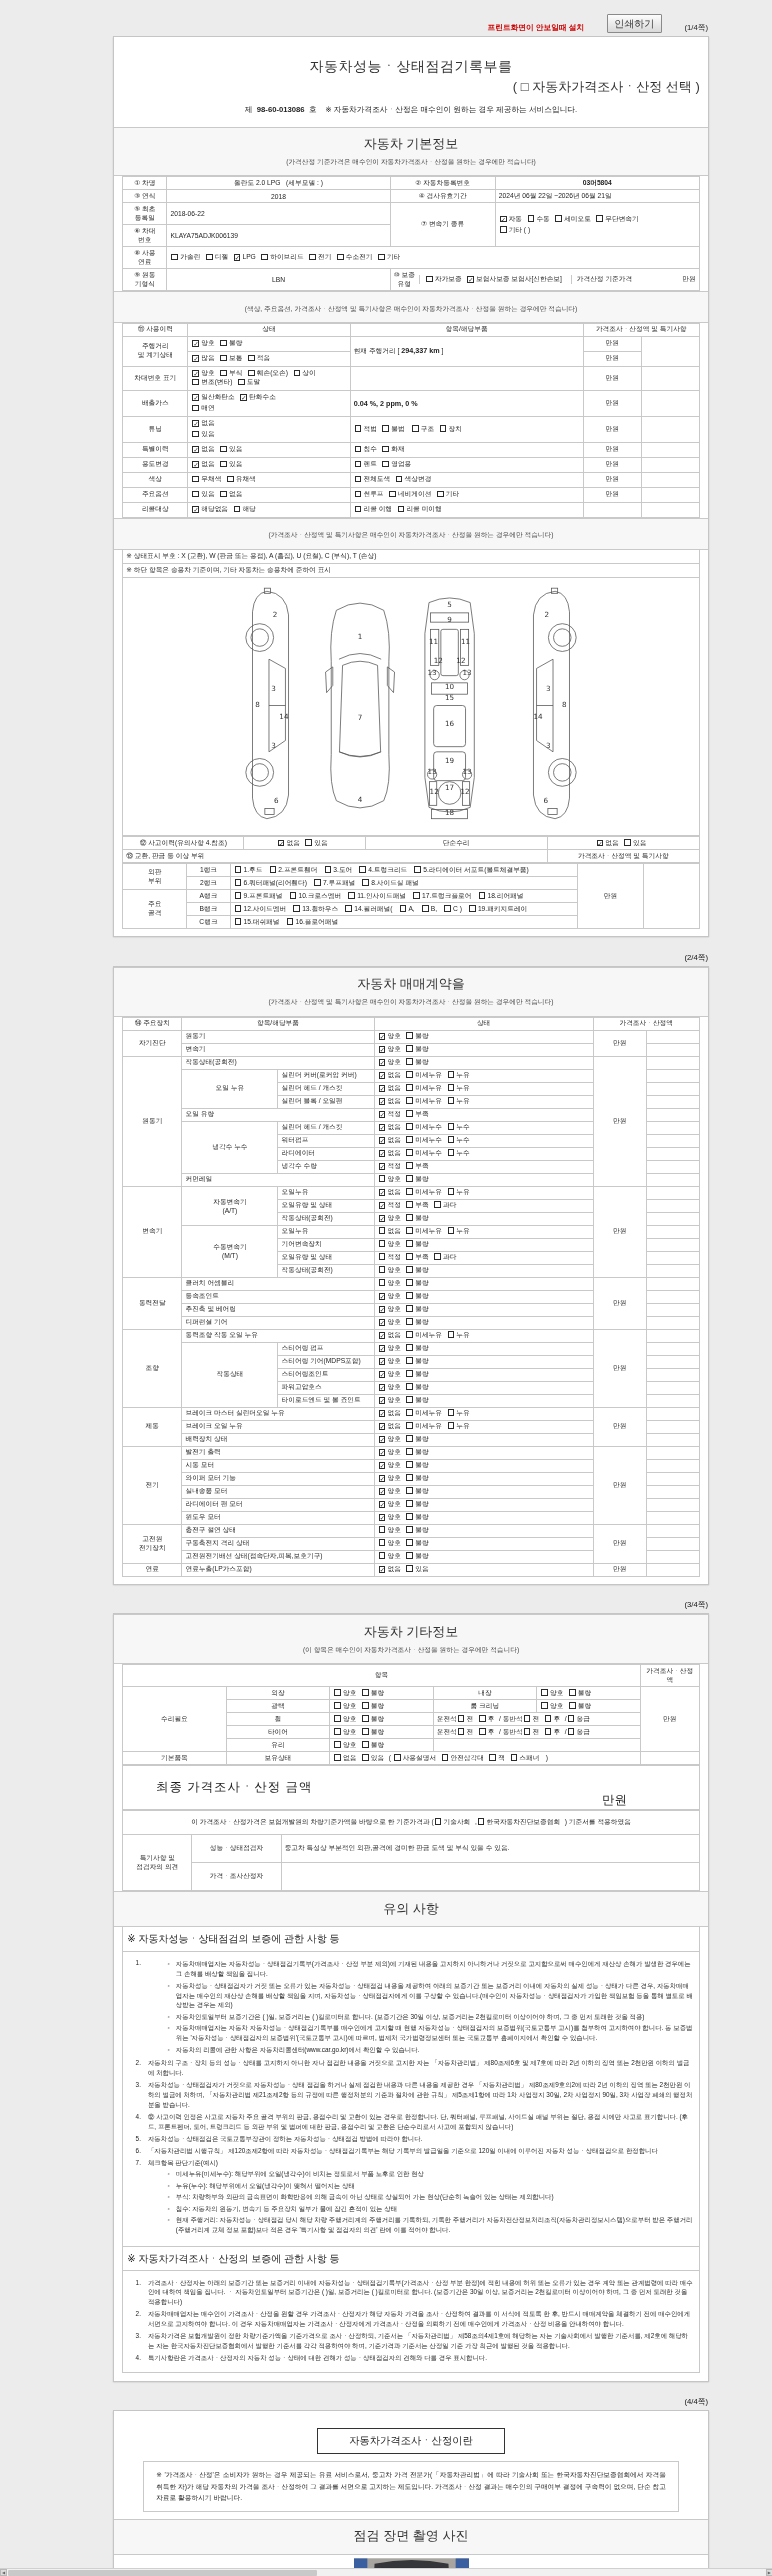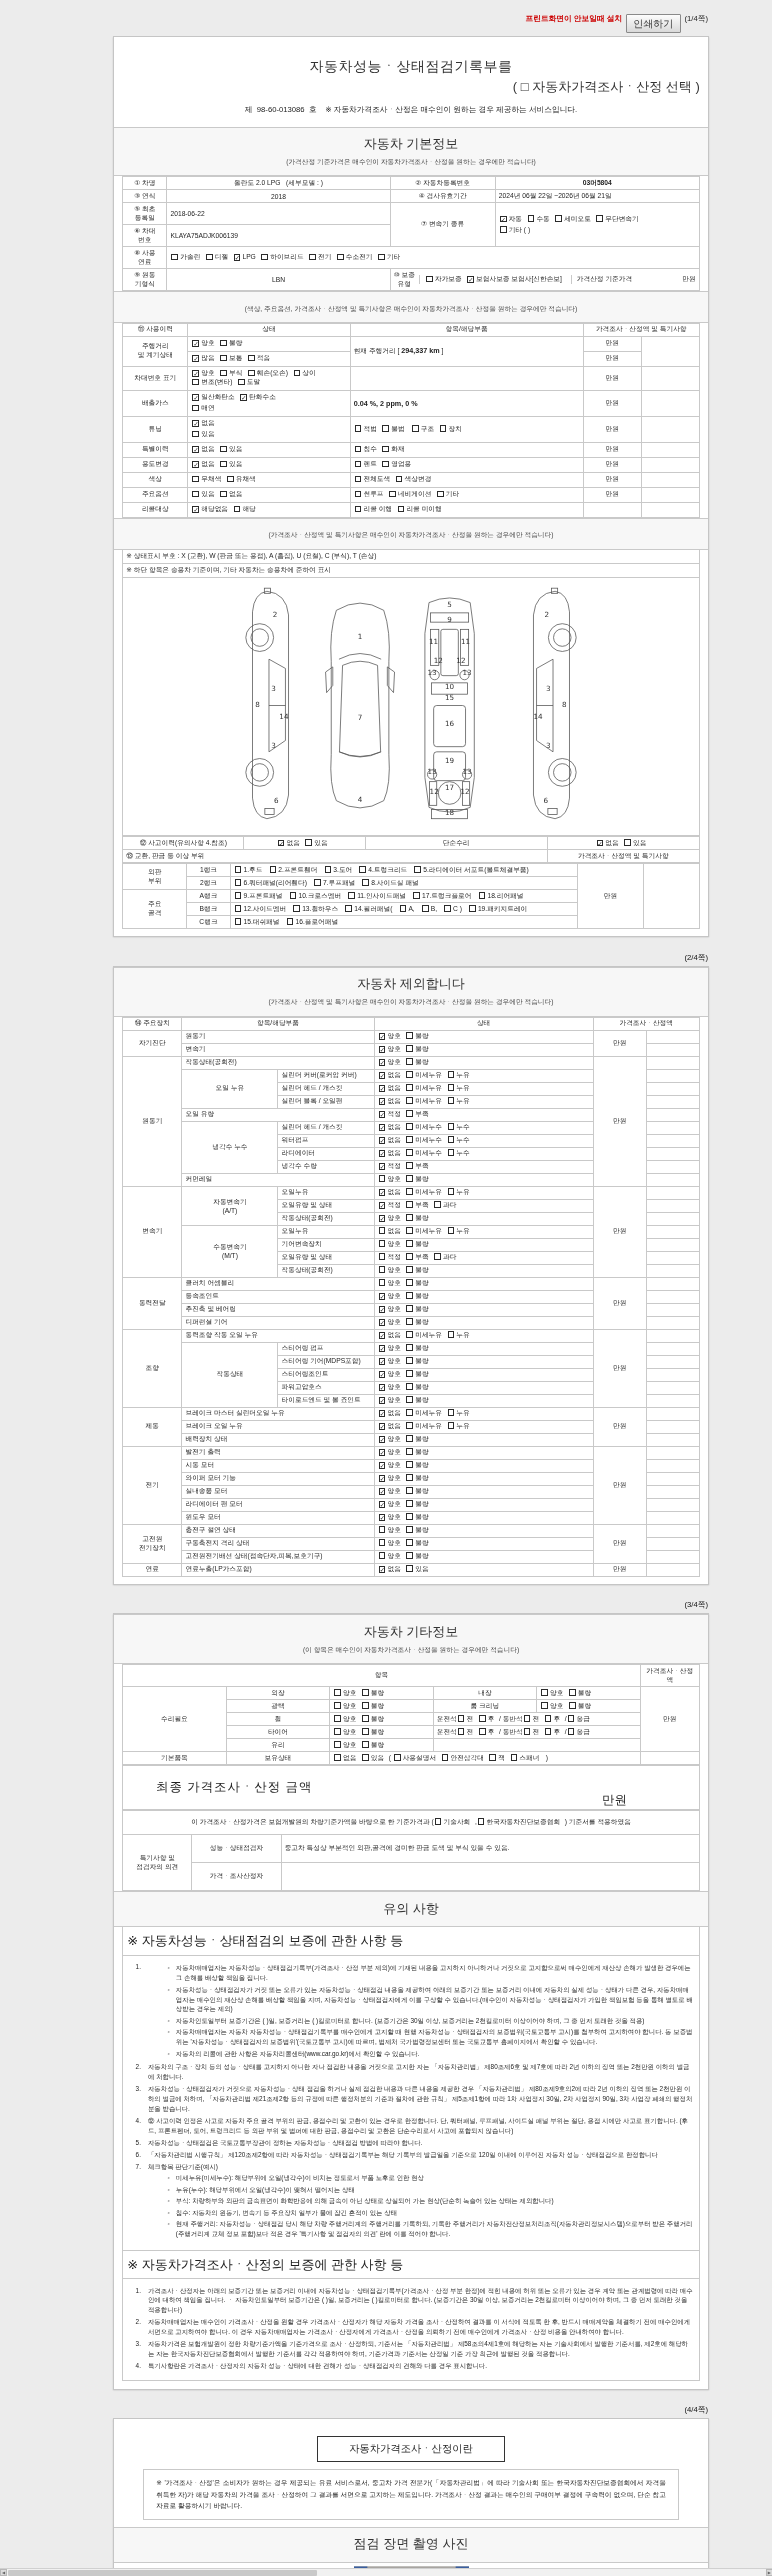--- a/index.html
+++ b/index.html
@@ -1,26 +1,26 @@
 <!DOCTYPE html>
 <html style="font-size:8.2px"><head>
 <meta charset="utf-8">
 <style>
   html,body{margin:0;padding:0}
   body{width:773px;height:2576px;background:#ececec;font-family:"Liberation Sans","DejaVu Sans",sans-serif;color:#222;position:relative;overflow:hidden}
   .pagecol{position:absolute;left:113px;top:0;width:596px}
-  .topbar{display:flex;justify-content:flex-end;align-items:flex-start;gap:4px;padding:14.4px 1px 3.1px 1px;font-size:7.7px}
+  .topbar{display:flex;justify-content:flex-end;align-items:flex-end;gap:23px;padding:14.4px 1px 3.1px 1px;font-size:7.7px}
   .rednote{color:#c00;font-weight:bold;font-size:7.7px}
   .printbtn{border:0.5px solid #8a8a8a;background:linear-gradient(#fdfdfd,#d9d9d9);padding:1.5px 6.2px;font-size:10px;border-radius:1px;color:#333}
   .pageind{text-align:right;font-size:7.7px;padding:15.5px 1px 3.1px 1px;color:#111}
   .page{background:#fff;border:0.5px solid #c5c5c5;box-shadow:0 0.5px 1.5px rgba(0,0,0,.18);padding:7.2px 8.2px;box-sizing:border-box}
   .doctitle{text-align:center;font-size:14px;letter-spacing:0.5px;padding:13.4px 0 1px 0;color:#333}
   .doctitle2{text-align:right;font-size:13px;padding:1px 0 7.2px 0;color:#333}
   .docno{text-align:center;font-size:7.7px;padding:2.1px 0 11.3px 0}
-  .docno b{font-weight:normal}
+  .docno b{font-weight:bold}
   .sec{border:0.5px solid #c9c9c9;border-left:0;border-right:0;background:#f7f7f7;text-align:center;padding:7.2px 0 2.1px 0;margin:0 -8.2px}
   .sec .t{font-size:13px;color:#333}
   .sec .s{font-size:6.7px;color:#444;padding:5.2px 0 6.2px 0}
   table{border-collapse:collapse;width:100%;table-layout:fixed}
   td,th{border:0.5px solid #c9c9c9;padding:1.5px 3.1px;font-size:6.7px;vertical-align:middle;color:#222;word-break:break-all}
   th{font-weight:normal;background:#fff;text-align:center}
   .cen{text-align:center}
   .lab{text-align:center;background:#fff;white-space:pre-line}
   .cb{display:inline-block;width:6.7px;height:6.7px;border:1px solid #2b2b2b;margin:0 2.1px 0 1px;vertical-align:-1px;text-align:center;line-height:5.7px;font-size:6.2px;font-weight:bold;background:#fff;box-sizing:border-box}
   .opt{white-space:nowrap;margin-right:4.6px}
@@ -32,21 +32,21 @@
   .big b{font-size:7.2px}
   .rank-items .opt{margin-right:6.2px}
   .note{font-size:6.7px;padding:2.1px 3.1px;border:0.5px solid #c9c9c9;border-top:0}
   .diagwrap{border:0.5px solid #c9c9c9;border-top:0;padding:4.1px 0;text-align:center}
   svg text{font-family:"DejaVu Sans",sans-serif}
   .pricebig{display:flex;align-items:flex-end;border:0.5px solid #c9c9c9;margin-top:-0.5px}
   .pricebig .l{flex:0 0 222px;text-align:center;font-size:12.4px;letter-spacing:1px;padding:13.4px 0}
   .pricebig .r{flex:1;text-align:right;font-size:12.4px;padding-right:72px}
   .pricenote{border:0.5px solid #c9c9c9;margin-top:-0.5px;font-size:6.7px;text-align:center;padding:6.2px 15.5px;line-height:1.6}
   .nsec{border:0.5px solid #c9c9c9;margin-top:-0.5px}
-  .nsub{font-size:13px;padding:4.6px 4.1px;border-bottom:0.5px solid #c9c9c9}
+  .nsub{font-size:10px;padding:4.6px 4.1px;border-bottom:0.5px solid #c9c9c9}
   .nbody{padding:4.1px 5.2px 7.2px 12.4px;font-size:6.4px;line-height:1.55}
   .nitem{display:flex;gap:3.1px;margin:2.1px 0}
   .nnum{flex:0 0 9.3px}
   .ntxt{flex:1}
   .nbul{display:flex;gap:3.1px;margin:1.5px 0 1.5px 19.6px}
   .nbul .m{flex:0 0 5.2px}
   .scrollbar{position:absolute;left:0;bottom:0;width:773px;height:6.7px;background:#f1f1f1;border-top:0.5px solid #d0d0d0}
   .scrollbar .btn{position:absolute;top:0;width:7.2px;height:6.2px;background:#dcdcdc;border:0.5px solid #b8b8b8;box-sizing:border-box;font-size:4.1px;line-height:5.2px;text-align:center;color:#666}
   .scrollbar .thumb{position:absolute;left:8.2px;top:0.5px;width:309px;height:5.7px;background:#c9c9c9;border-radius:1px}
   .photobox{text-align:center;padding:3.1px 0;border-bottom:0.5px solid #ddd}
@@ -379,21 +379,21 @@
             <td class="cen" style="width:36px">C랭크</td>
             <td class="rank-items"><span class="opt"><span class="cb"></span><span class="ol">15.대쉬패널</span></span><span class="opt"><span class="cb"></span><span class="ol">16.플로어패널</span></span></td>
           </tr>
         </tbody>
     </table>
   </div>
 
   <div class="pageind">(2/4쪽)</div>
   <div class="page">
     <div class="sec" style="margin-top:-7.2px">
-      <div class="t">자동차 제외합니다</div>
+      <div class="t">자동차 매매계약을</div>
       <div class="s">(가격조사ㆍ산정액 및 특기사항은 매수인이 자동차가격조사ㆍ산정을 원하는 경우에만 적습니다)</div>
     </div>
     <table>
       <tbody>
           <tr>
         <th style="width:52px">⑭ 주요장치</th>
         <th colspan="2" style="width:185px">항목/해당부품</th>
         <th>상태</th>
         <th colspan="2" style="width:99px">가격조사ㆍ산정액</th>
       </tr>

